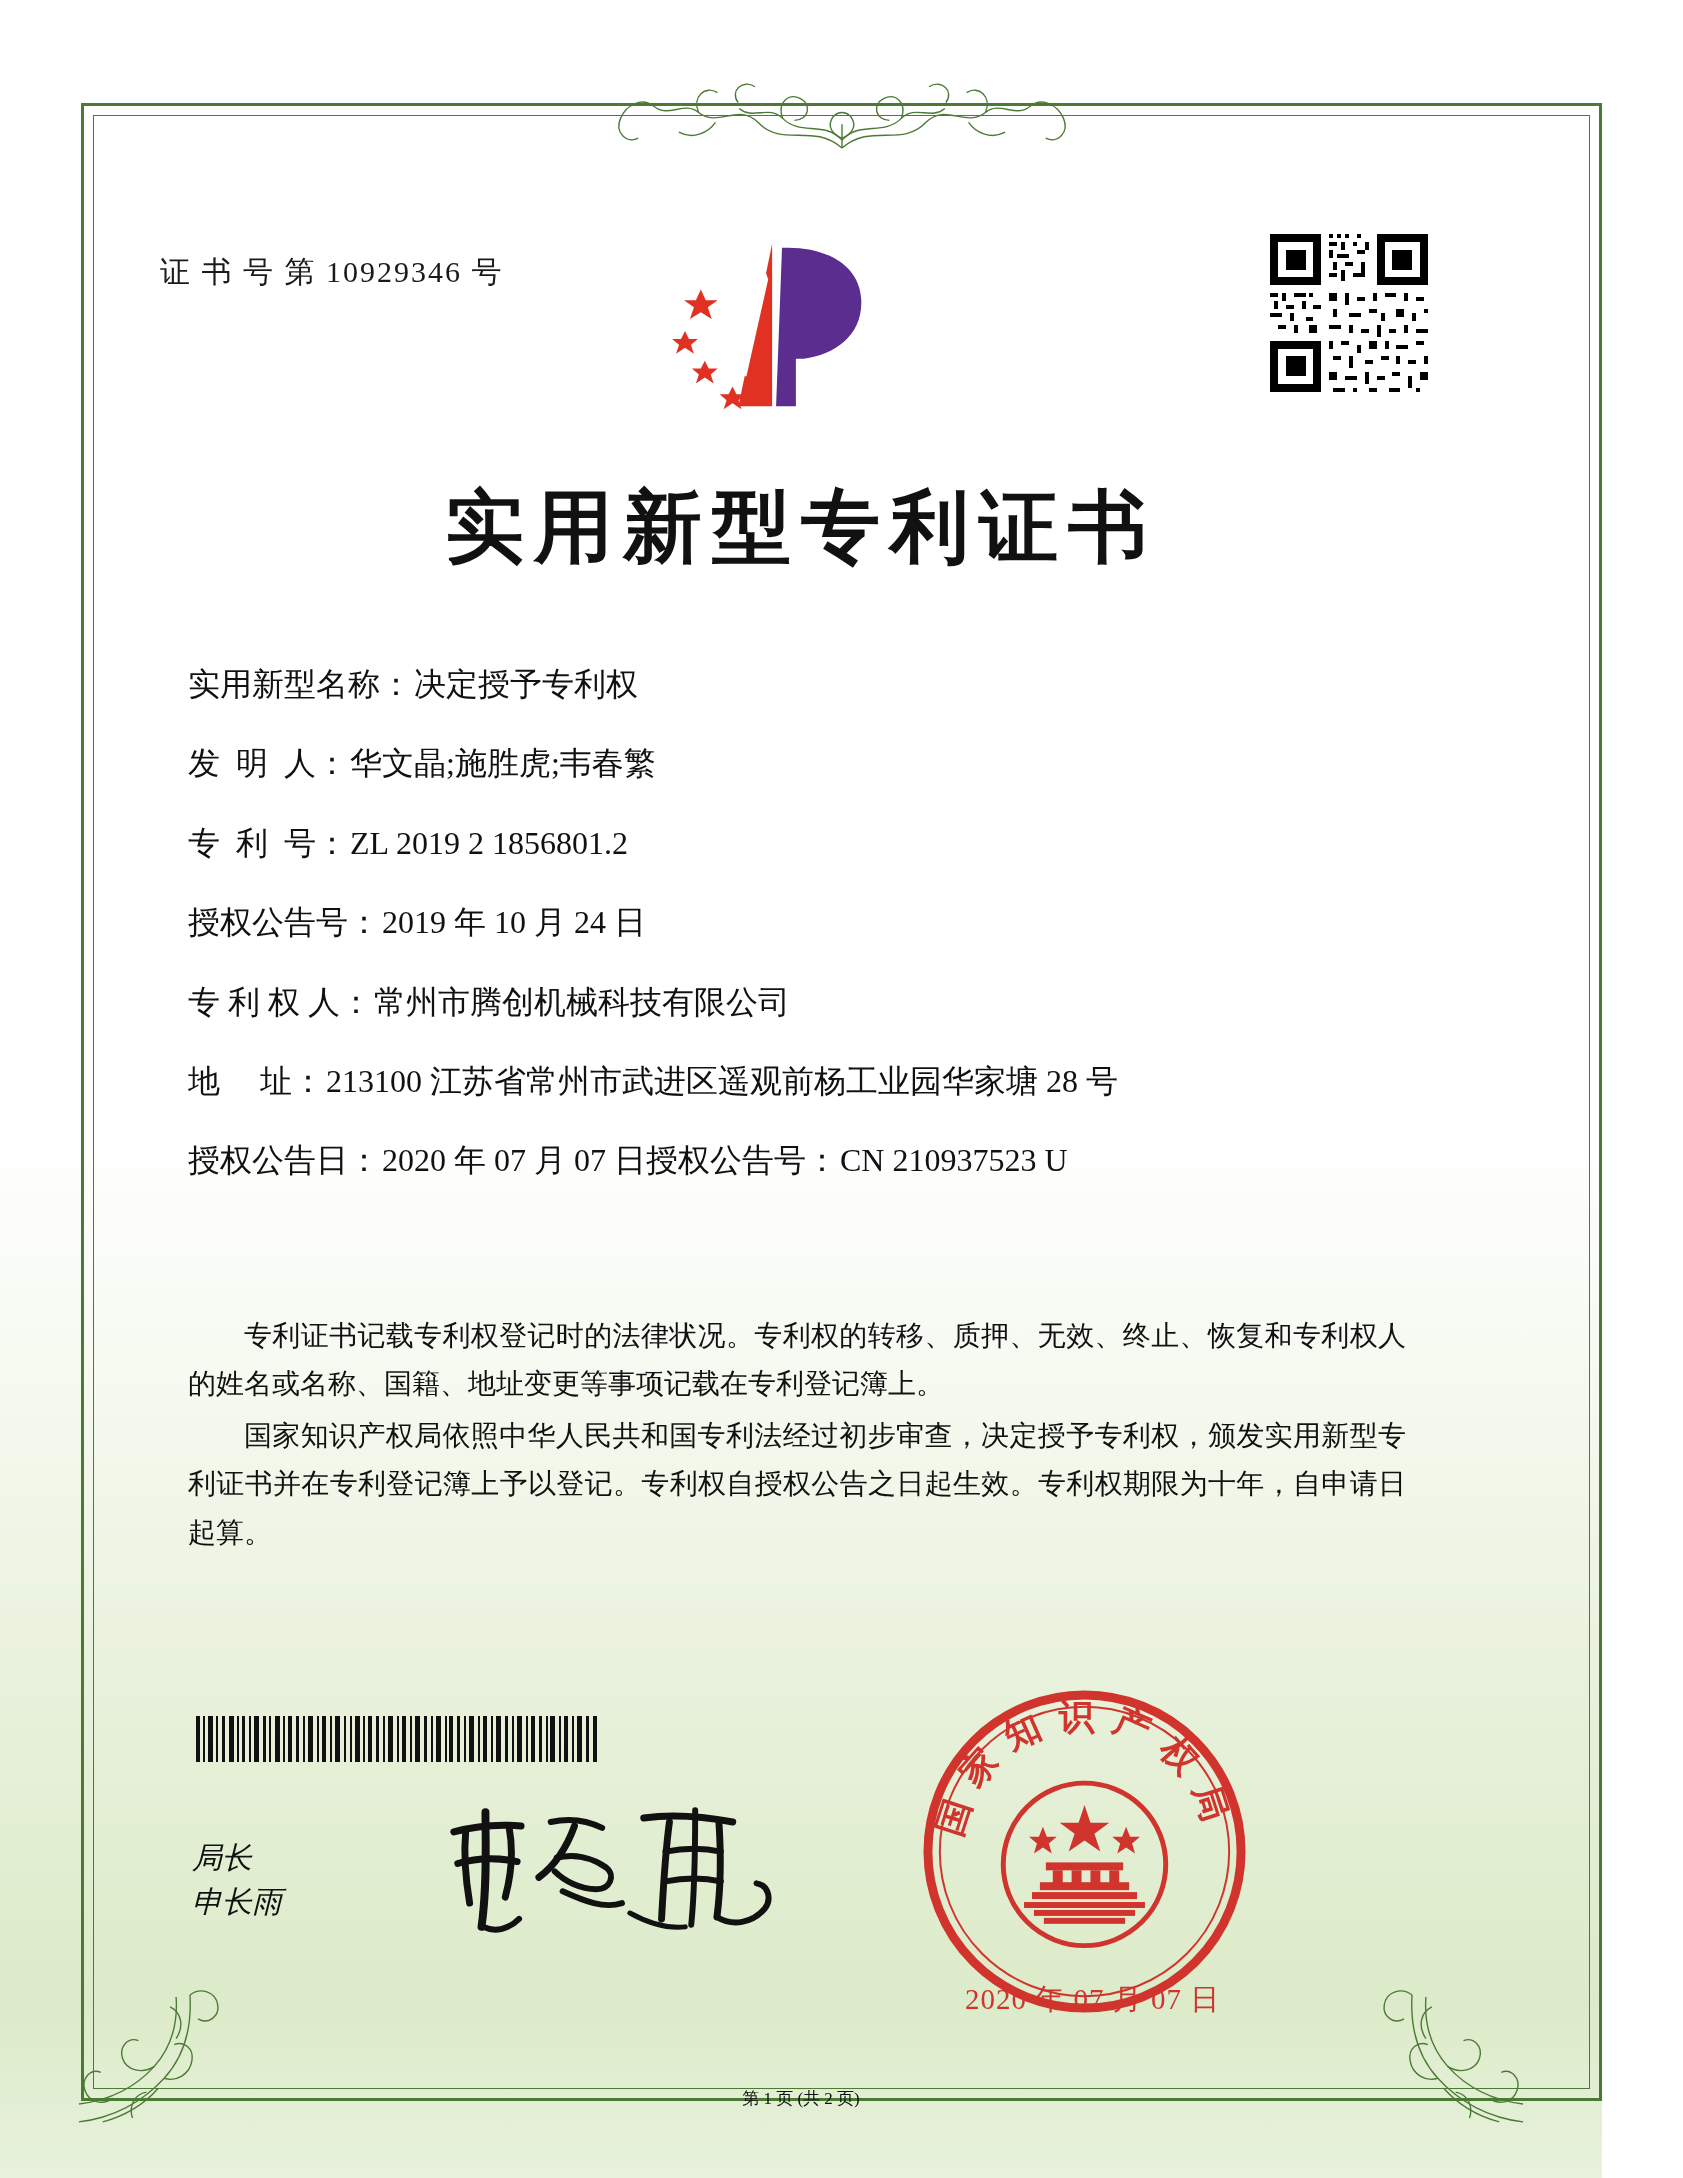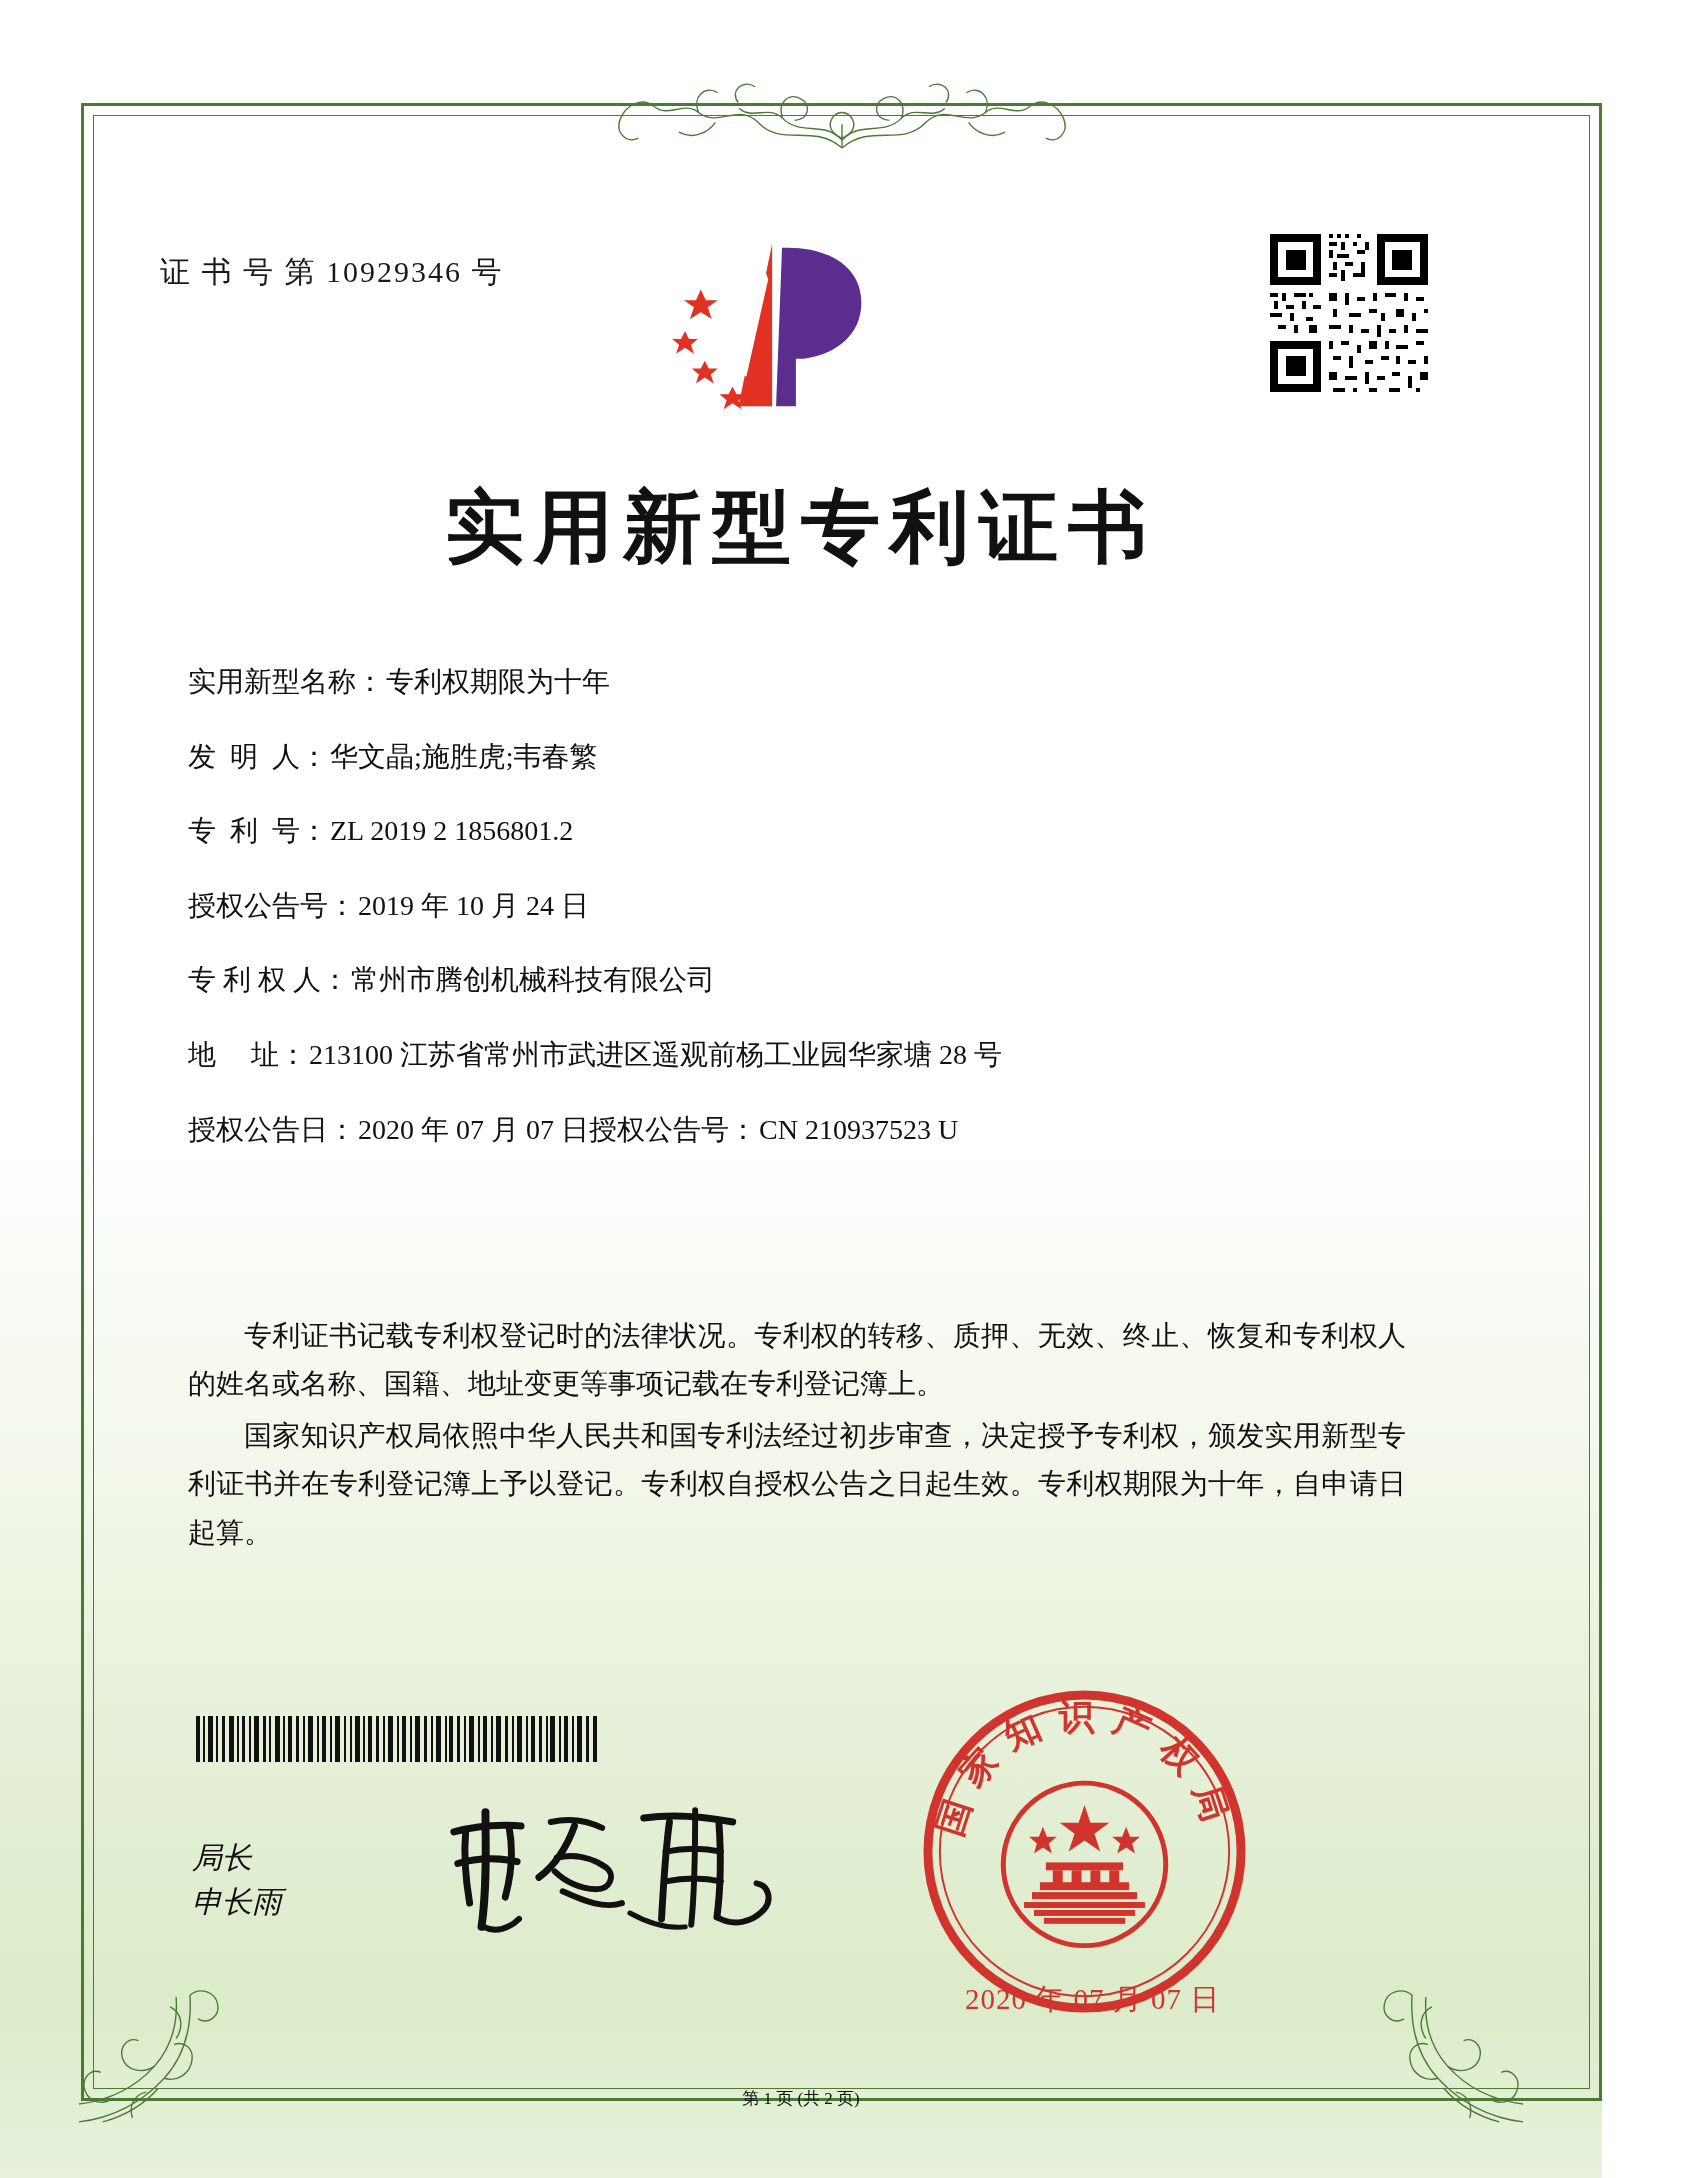--- a/index.html
+++ b/index.html
@@ -96,21 +96,21 @@
   .fields {
     position: absolute;
     left: 188px;
     top: 665px;
     width: 1307px;
   }
   .field-row {
     display: flex;
     align-items: baseline;
     margin-bottom: 41px;
-    font-size: 28px;
+    font-size: 32px;
     color: #111;
     line-height: 1.2;
   }
   .field-label {
     white-space: pre;
     flex: 0 0 auto;
   }
   .field-value {
     margin-left: 2px;
     white-space: pre;
@@ -354,21 +354,21 @@
         <rect x="38" y="40" width="1" height="1"></rect>
     </g>
   </svg>
 
   <div class="title">实用新型专利证书</div>
 
   <div class="fields">
 
     <div class="field-row">
       <span class="field-label">实用新型名称：</span>
-      <span class="field-value">专利权期限为十年</span>
+      <span class="field-value">决定授予专利权</span>
     </div>
 
     <div class="field-row">
       <span class="field-label">发  明  人：</span>
       <span class="field-value">华文晶;施胜虎;韦春繁</span>
     </div>
 
     <div class="field-row">
       <span class="field-label">专  利  号：</span>
       <span class="field-value">ZL 2019 2 1856801.2</span>

